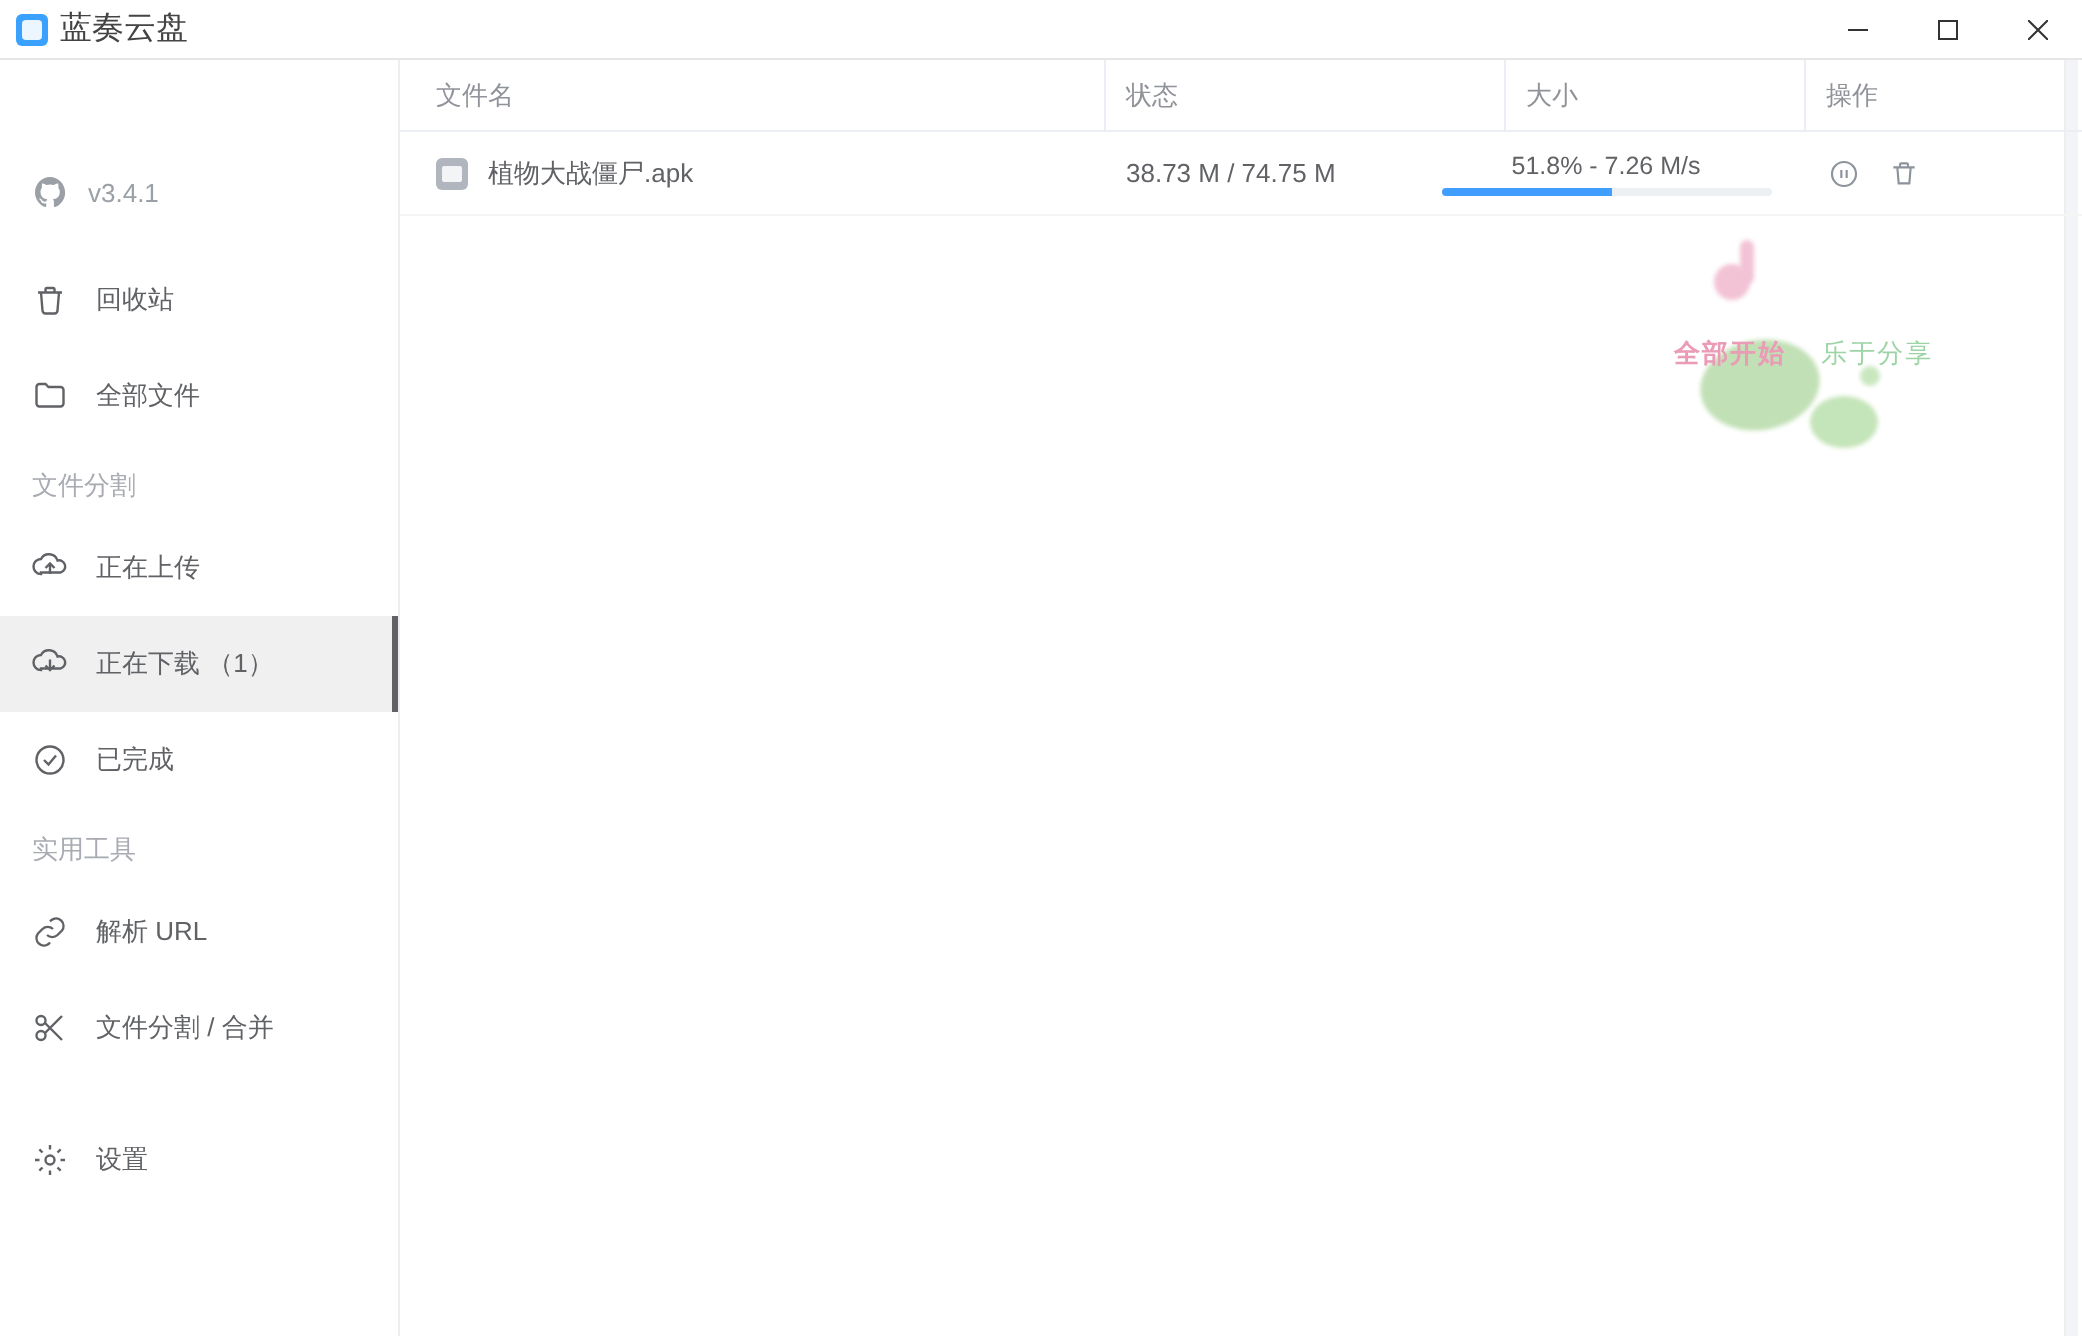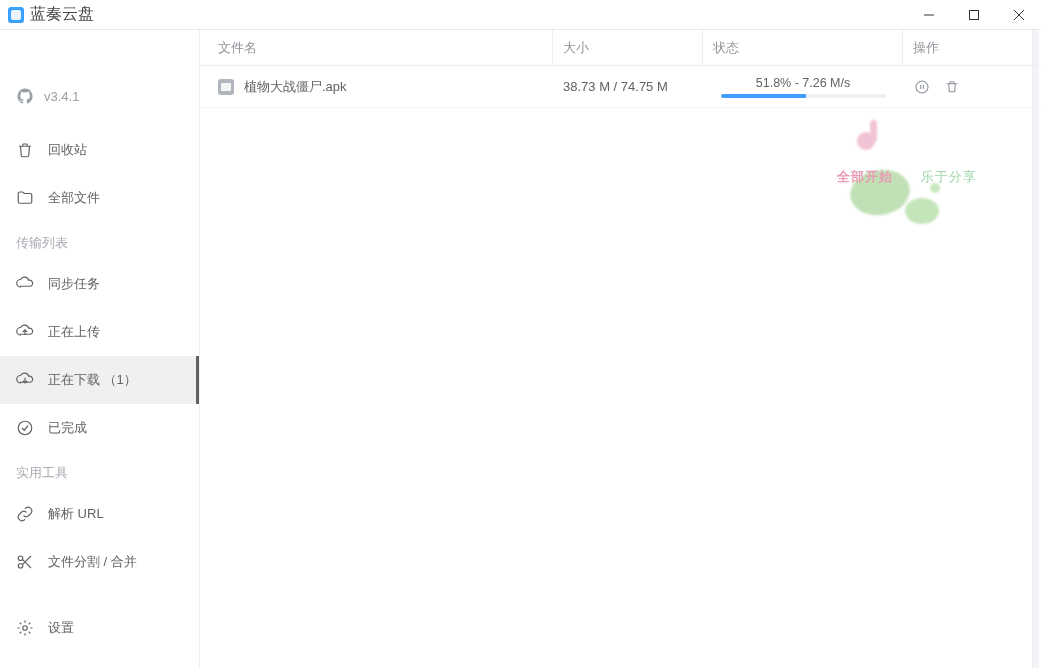--- a/index.html
+++ b/index.html
@@ -237,21 +237,21 @@
   .splat.g3 { background:#9ed48a; width:10px; height:10px; left:115px; top:63px; }
   .splat.p1 { background:#e892b3; width:18px; height:18px; left:42px; top:12px; }
   .splat.p2 { background:#e892b3; width:7px; height:22px; left:55px; top:0; border-radius:4px; }
   .watermark .txt {
     position: absolute;
     top: 48px; left: 22px;
     font-size: 13px;
     white-space: nowrap;
   }
   .watermark .txt .a { color:#d94a79; font-weight:600; letter-spacing:1px; }
-  .watermark .txt .b { color:#4db25e; margin-left:24px; letter-spacing:1px; }
+  .watermark .txt .b { color:#4db25e; margin-left:14px; letter-spacing:1px; }
 
   .main .content-layer { position: relative; z-index: 1; }
 </style>
 </head>
 <body>
 
 <div class="titlebar">
   <div class="appicon"></div>
   <div class="title">蓝奏云盘</div>
   <div class="win-controls">
@@ -290,28 +290,22 @@
         </svg>
       <span>回收站</span>
     </div>
     <div class="nav-item">
       <svg viewBox="0 0 24 24">
           <path d="M3 6a2 2 0 012-2h4l2 2h8a2 2 0 012 2v9a2 2 0 01-2 2H5a2 2 0 01-2-2V6z"></path>
         </svg>
       <span>全部文件</span>
     </div>
 
-    <div class="section-label">传输列表</div>
-
-    <div class="nav-item">
-      <svg viewBox="0 0 24 24">
-          <path d="M6 16a5 5 0 010-10 6 6 0 0111 1 4 4 0 012 8H6z"></path>
-        </svg>
-      <span>同步任务</span>
-    </div>
+    <div class="section-label">文件分割</div>
+
     <div class="nav-item">
       <svg viewBox="0 0 24 24">
           <path d="M6 16a5 5 0 010-10 6 6 0 0111 1 4 4 0 012 8H6zM12 9v7M9 12l3-3 3 3"></path>
         </svg>
       <span>正在上传</span>
     </div>
     <div class="nav-item active">
       <svg viewBox="0 0 24 24">
           <path d="M6 16a5 5 0 010-10 6 6 0 0111 1 4 4 0 012 8H6zM12 9v7M9 13l3 3 3-3"></path>
         </svg>
@@ -364,22 +358,22 @@
         <span class="a">全部开始</span>
         <span class="b">乐于分享</span>
       </div>
     </div>
 
     <div class="content-layer">
 
       <div class="table">
         <div class="table-head">
           <div class="col col-name">文件名</div>
+          <div class="col col-status">状态</div>
           <div class="col col-size">大小</div>
-          <div class="col col-status">状态</div>
           <div class="col col-actions">操作</div>
         </div>
 
         <div class="table-row">
           <div class="col col-name">
             <div class="file-icon"></div>
             <span>植物大战僵尸.apk</span>
           </div>
           <div class="col col-size">38.73 M / 74.75 M</div>
           <div class="col col-status">

